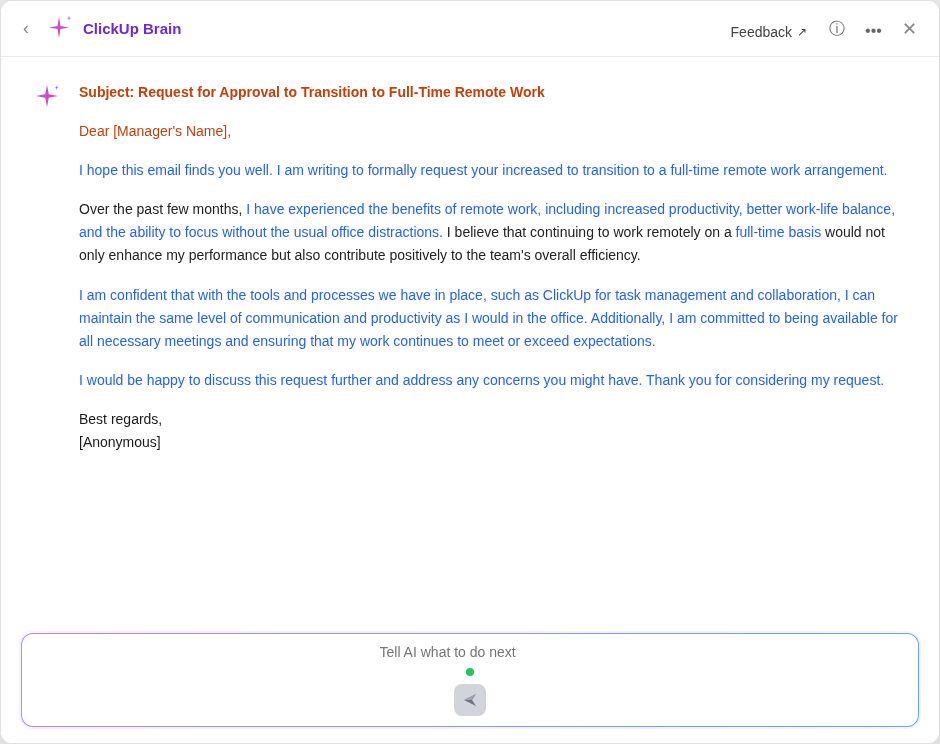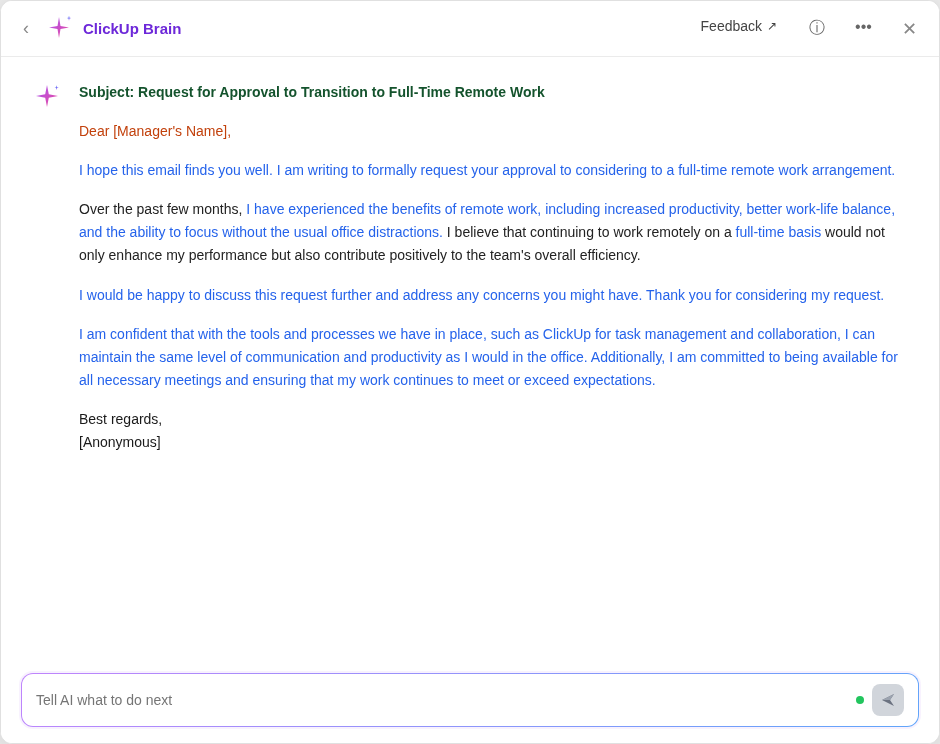--- a/index.html
+++ b/index.html
@@ -56,22 +56,22 @@
       align-items: center;
       justify-content: center;
     }
     .app-title {
       font-size: 15px;
       font-weight: 600;
       color: #6d28d9;
     }
     .titlebar-right {
       display: flex;
-      align-items: flex-start;
-      gap: 18px;
+      align-items: flex-end;
+      gap: 8px;
     }
     .feedback-btn {
       display: flex;
       align-items: center;
       gap: 5px;
       font-size: 14px;
       color: #444;
       background: none;
       border: none;
       cursor: pointer;
@@ -129,21 +129,21 @@
       padding-top: 2px;
     }
 
     .email-content {
       flex: 1;
       line-height: 1.65;
       font-size: 14px;
     }
     .email-subject {
       font-weight: 600;
-      color: #14532d;
+      color: #c2410c;
       margin-bottom: 16px;
       font-size: 14px;
     }
     .email-salutation {
       color: #c2410c;
       margin-bottom: 16px;
     }
     .email-para {
       margin-bottom: 16px;
       color: #222;
@@ -174,20 +174,21 @@
       padding: 10px 14px;
       background: #fff;
       gap: 8px;
       box-shadow: 0 0 0 2px rgba(168, 85, 247, 0.08);
       
       border: none;
       outline: 1.5px solid transparent;
       background: linear-gradient(#fff, #fff) padding-box,
                   linear-gradient(135deg, #c084fc, #60a5fa) border-box;
       border: 1.5px solid transparent;
+      flex-direction: column;
     }
     .chat-input {
       flex: 1;
       border: none;
       outline: none;
       font-size: 14px;
       color: #aaa;
       background: transparent;
     }
     .input-dot {
@@ -283,26 +284,26 @@
                 <stop offset="100%" style="stop-color:#a855f7"></stop>
               </linearGradient>
             </defs>
             <path d="M14 2 L15.8 11.2 L25 13 L15.8 14.8 L14 24 L12.2 14.8 L3 13 L12.2 11.2 Z" fill="url(#av1)"></path>
             <path d="M23 4 L23.9 7.5 L27 8.3 L23.9 9.1 L23 12.5 L22.1 9.1 L19 8.3 L22.1 7.5 Z" fill="url(#av2)" transform="scale(0.55) translate(20, 0)"></path>
           </svg>
         </div>
         <div class="email-content">
           <p class="email-subject">Subject: Request for Approval to Transition to Full-Time Remote Work</p>
           <p class="email-salutation">Dear [Manager's Name],</p>
-          <p class="email-para blue">I hope this email finds you well. I am writing to formally request your approval to considering to a full-time remote work arrangement.</p>
+          <p class="email-para blue">I hope this email finds you well. I am writing to formally request your increased to transition to a full-time remote work arrangement.</p>
           <p class="email-para">
             Over the past few months, <span style="color:#2563eb;">I have experienced the benefits of remote work, including increased productivity, better work-life balance, and the ability to focus without the usual office distractions.</span> I believe that continuing to work remotely on a <span style="color:#2563eb;">full-time basis</span> would not only enhance my performance but also contribute positively to the team's overall efficiency.
           </p>
+          <p class="email-para blue">I am confident that with the tools and processes we have in place, such as ClickUp for task management and collaboration, I can maintain the same level of communication and productivity as I would in the office. Additionally, I am committed to being available for all necessary meetings and ensuring that my work continues to meet or exceed expectations.</p>
           <p class="email-para blue">I would be happy to discuss this request further and address any concerns you might have. Thank you for considering my request.</p>
-          <p class="email-para blue">I am confident that with the tools and processes we have in place, such as ClickUp for task management and collaboration, I can maintain the same level of communication and productivity as I would in the office. Additionally, I am committed to being available for all necessary meetings and ensuring that my work continues to meet or exceed expectations.</p>
           <p class="email-closing">Best regards,</p>
           <p class="email-signature">[Anonymous]</p>
         </div>
       </div>
     </div>
   </div>
 
   <div class="input-area">
     <div class="input-wrapper">
       <input class="chat-input" type="text" placeholder="Tell AI what to do next" style="">

